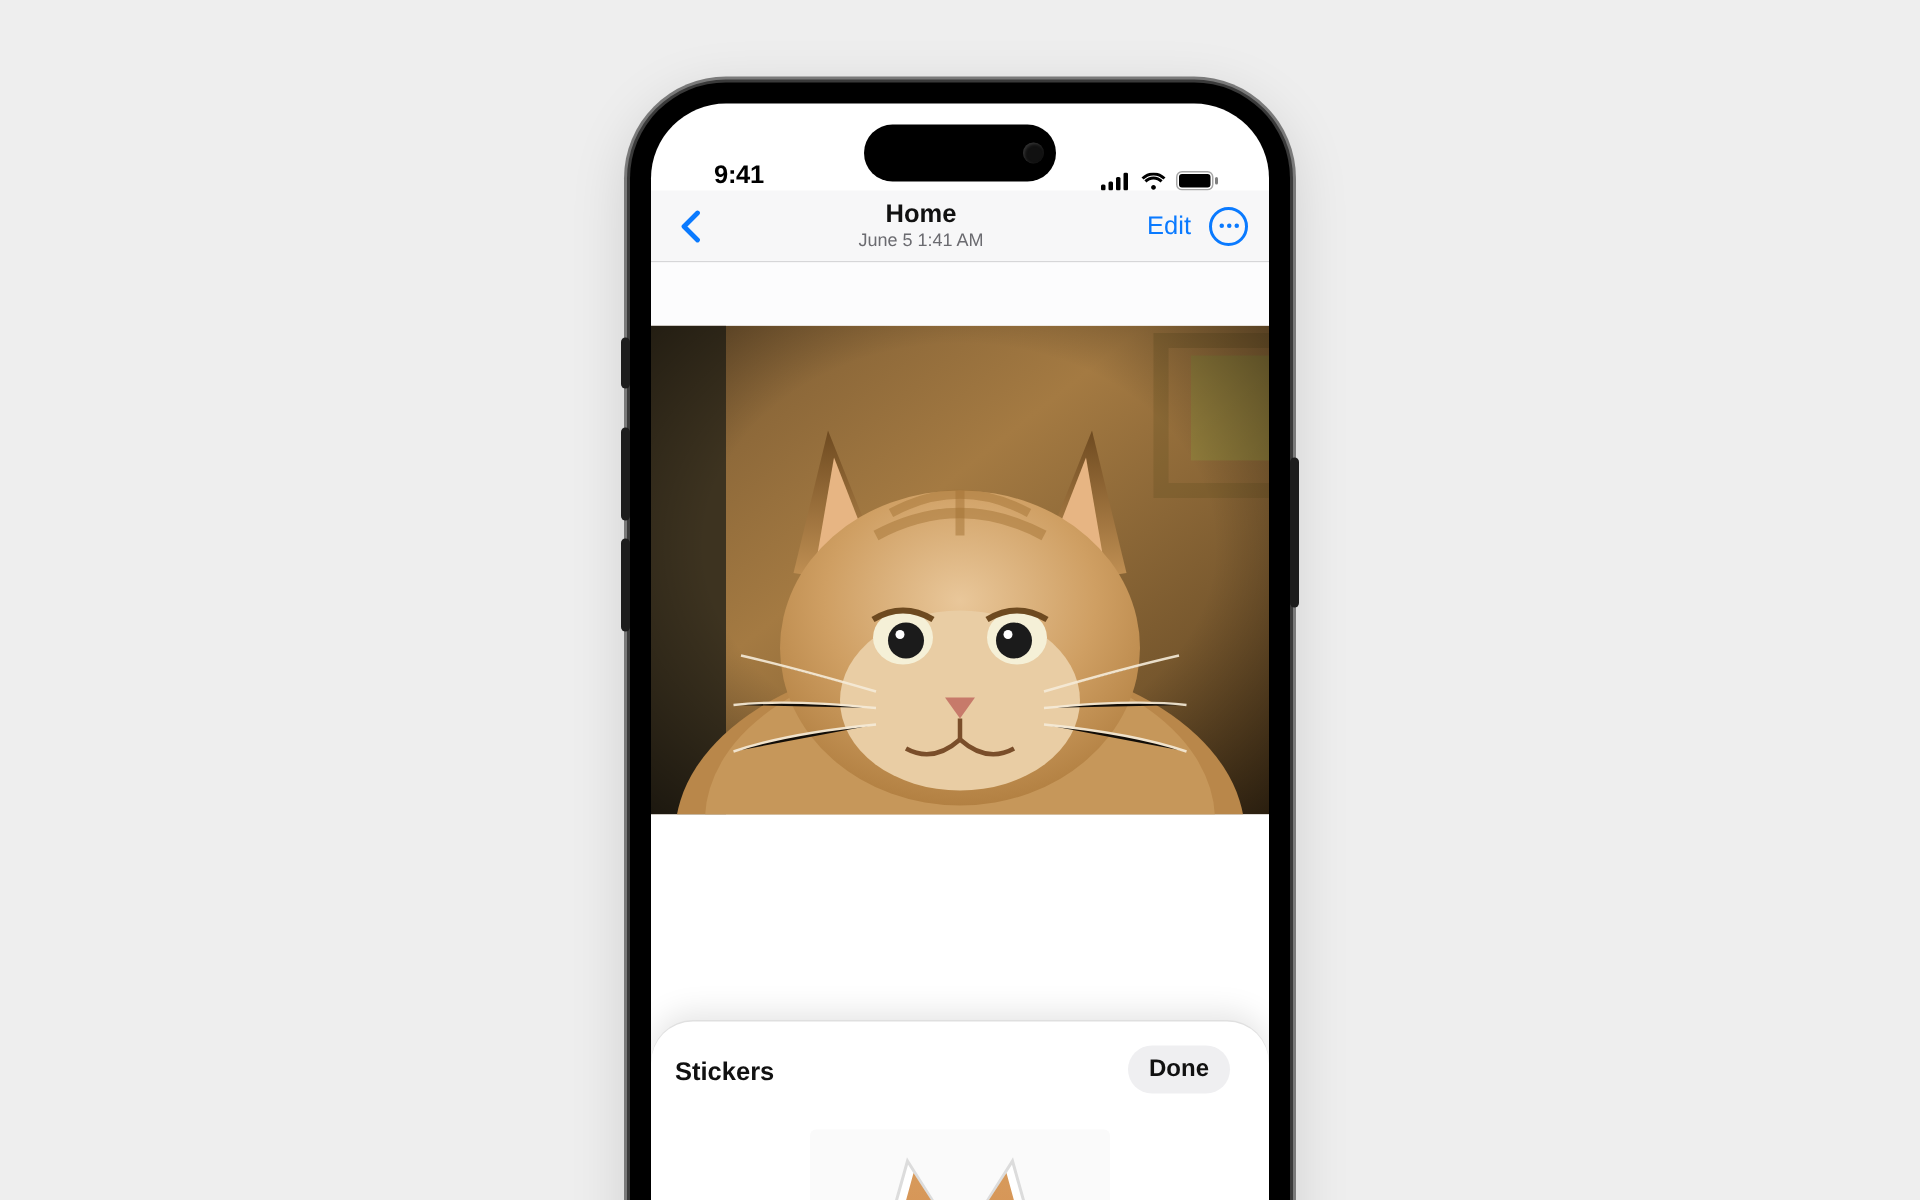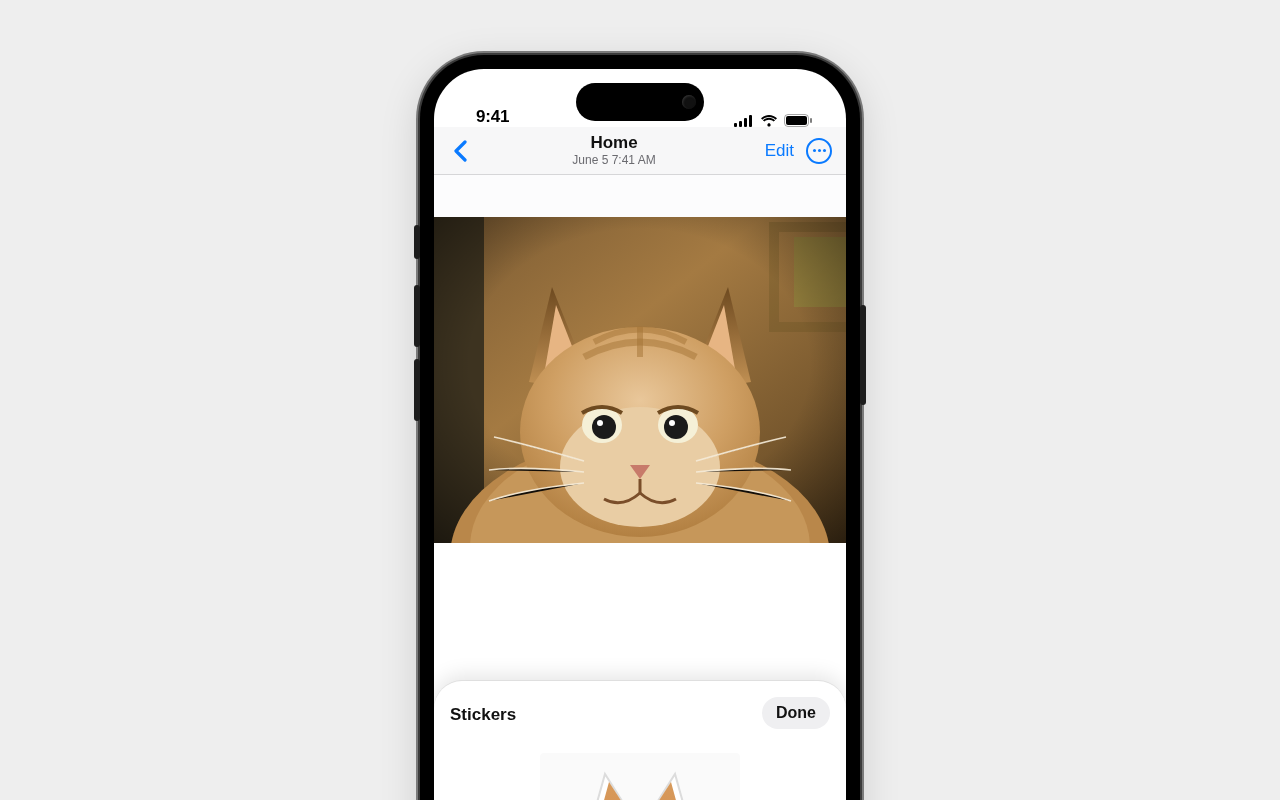--- a/index.html
+++ b/index.html
@@ -151,21 +151,21 @@
   .sheet-header {
     position: relative;
     height: 36px;
     display: flex;
     align-items: center;
     justify-content: flex-start;
   }
   .sheet-title { font-size: 17px; font-weight: 600; color: #111; }
   .sheet-done {
     position: absolute;
-    right: 0; top: 0;
+    right: 10px; top: 0;
     background: #efeff1;
     color: #111;
     font-size: 16px;
     font-weight: 600;
     padding: 7px 14px;
     border-radius: 18px;
   }
   .sticker-area {
     margin-top: 20px;
     display: flex;
@@ -217,21 +217,21 @@
     </div>
 
     <div class="navbar">
       <div class="nav-back">
         <svg width="14" height="22" viewBox="0 0 14 22">
           <path d="M12 2 L3 11 L12 20" fill="none" stroke="#0a7aff" stroke-width="3.2" stroke-linecap="round" stroke-linejoin="round"></path>
         </svg>
       </div>
       <div class="nav-title-wrap">
         <div class="nav-title">Home</div>
-        <div class="nav-sub">June 5  7:41 AM</div>
+        <div class="nav-sub">June 5  1:41 AM</div>
       </div>
       <div class="nav-actions">
         <div class="nav-edit">Edit</div>
         <div class="nav-more">
           <span></span>
           <span></span>
           <span></span>
         </div>
       </div>
     </div>

